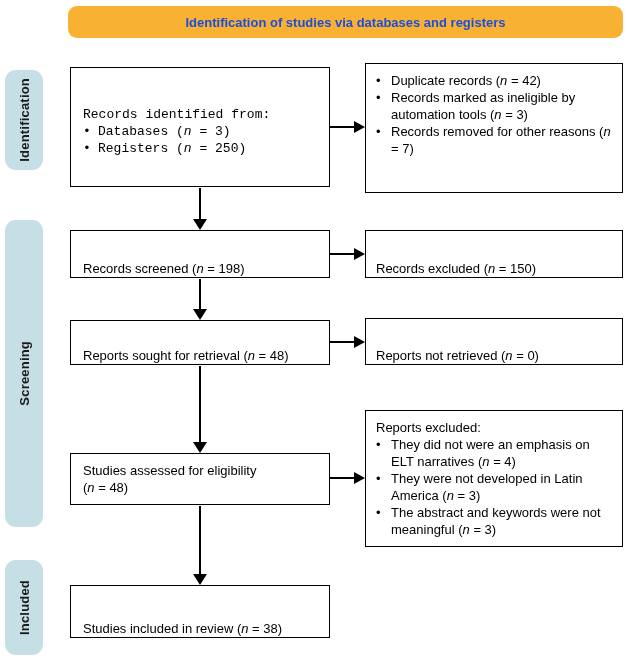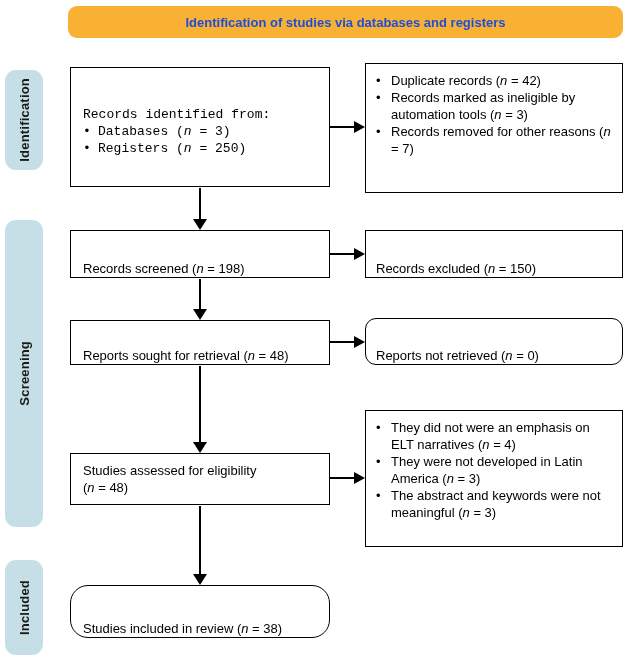--- a/index.html
+++ b/index.html
@@ -47,24 +47,24 @@
     box-sizing: border-box;
     font-size: 13px;
     line-height: 17px;
   }
   .lbox { left: 70px;  width: 260px; }
   .rbox { left: 365px; width: 258px; }
   .b1 { top: 67px;  height: 120px; padding: 38px 12px 6px 12px; font-family: Liberation Mono, monospace; }
   .b2 { top: 230px; height: 48px; }
   .b3 { top: 320px; height: 45px; }
   .b4 { top: 453px; height: 52px; display: flex; flex-direction: column; justify-content: center; padding: 0 12px; }
-  .b5 { top: 585px; height: 53px; border-radius: 18px; }
+  .b5 { top: 585px; height: 53px; }
   .r1 { top: 63px;  height: 130px; padding: 8px 8px 6px 10px; }
   .r2 { top: 230px; height: 48px; }
-  .r3 { top: 318px; height: 47px; border-radius: 11px; }
+  .r3 { top: 318px; height: 47px; }
   .r4 { top: 410px; height: 137px; padding: 8px 8px 6px 10px; }
   .vcenter { display: flex; align-items: flex-end; padding: 0 12px; }
   .rbox.vcenter { padding: 0 10px; }
   .bullet-row { display: flex; }
   .bullet-row .bullet { width: 15px; flex: 0 0 15px; }
   .bullet-row .btext { flex: 1; }
   i { font-style: italic; }
   
   .varrow { position: absolute; width: 14px; }
   .varrow .shaft { position: absolute; left: 6px; top: 0; bottom: 9px; width: 2px; background: #000; }
@@ -148,20 +148,21 @@
   <div class="box rbox r3 vcenter">
     <span><span>Reports not retrieved (</span><i>n</i><span> = 0)</span></span>
   </div>
 
   <div class="box lbox b4">
     <div>Studies assessed for eligibility</div>
     <div><span>(</span><i>n</i><span> = 48)</span></div>
   </div>
 
   <div class="box rbox r4">
+    <div>Reports excluded:</div>
     <div class="bullet-row">
       <span class="bullet">•</span>
       <span class="btext"><span>They did not were an emphasis on ELT narratives (</span><i>n</i><span> = 4)</span></span>
     </div>
     <div class="bullet-row">
       <span class="bullet">•</span>
       <span class="btext"><span>They were not developed in Latin America (</span><i>n</i><span> = 3)</span></span>
     </div>
     <div class="bullet-row">
       <span class="bullet">•</span>

